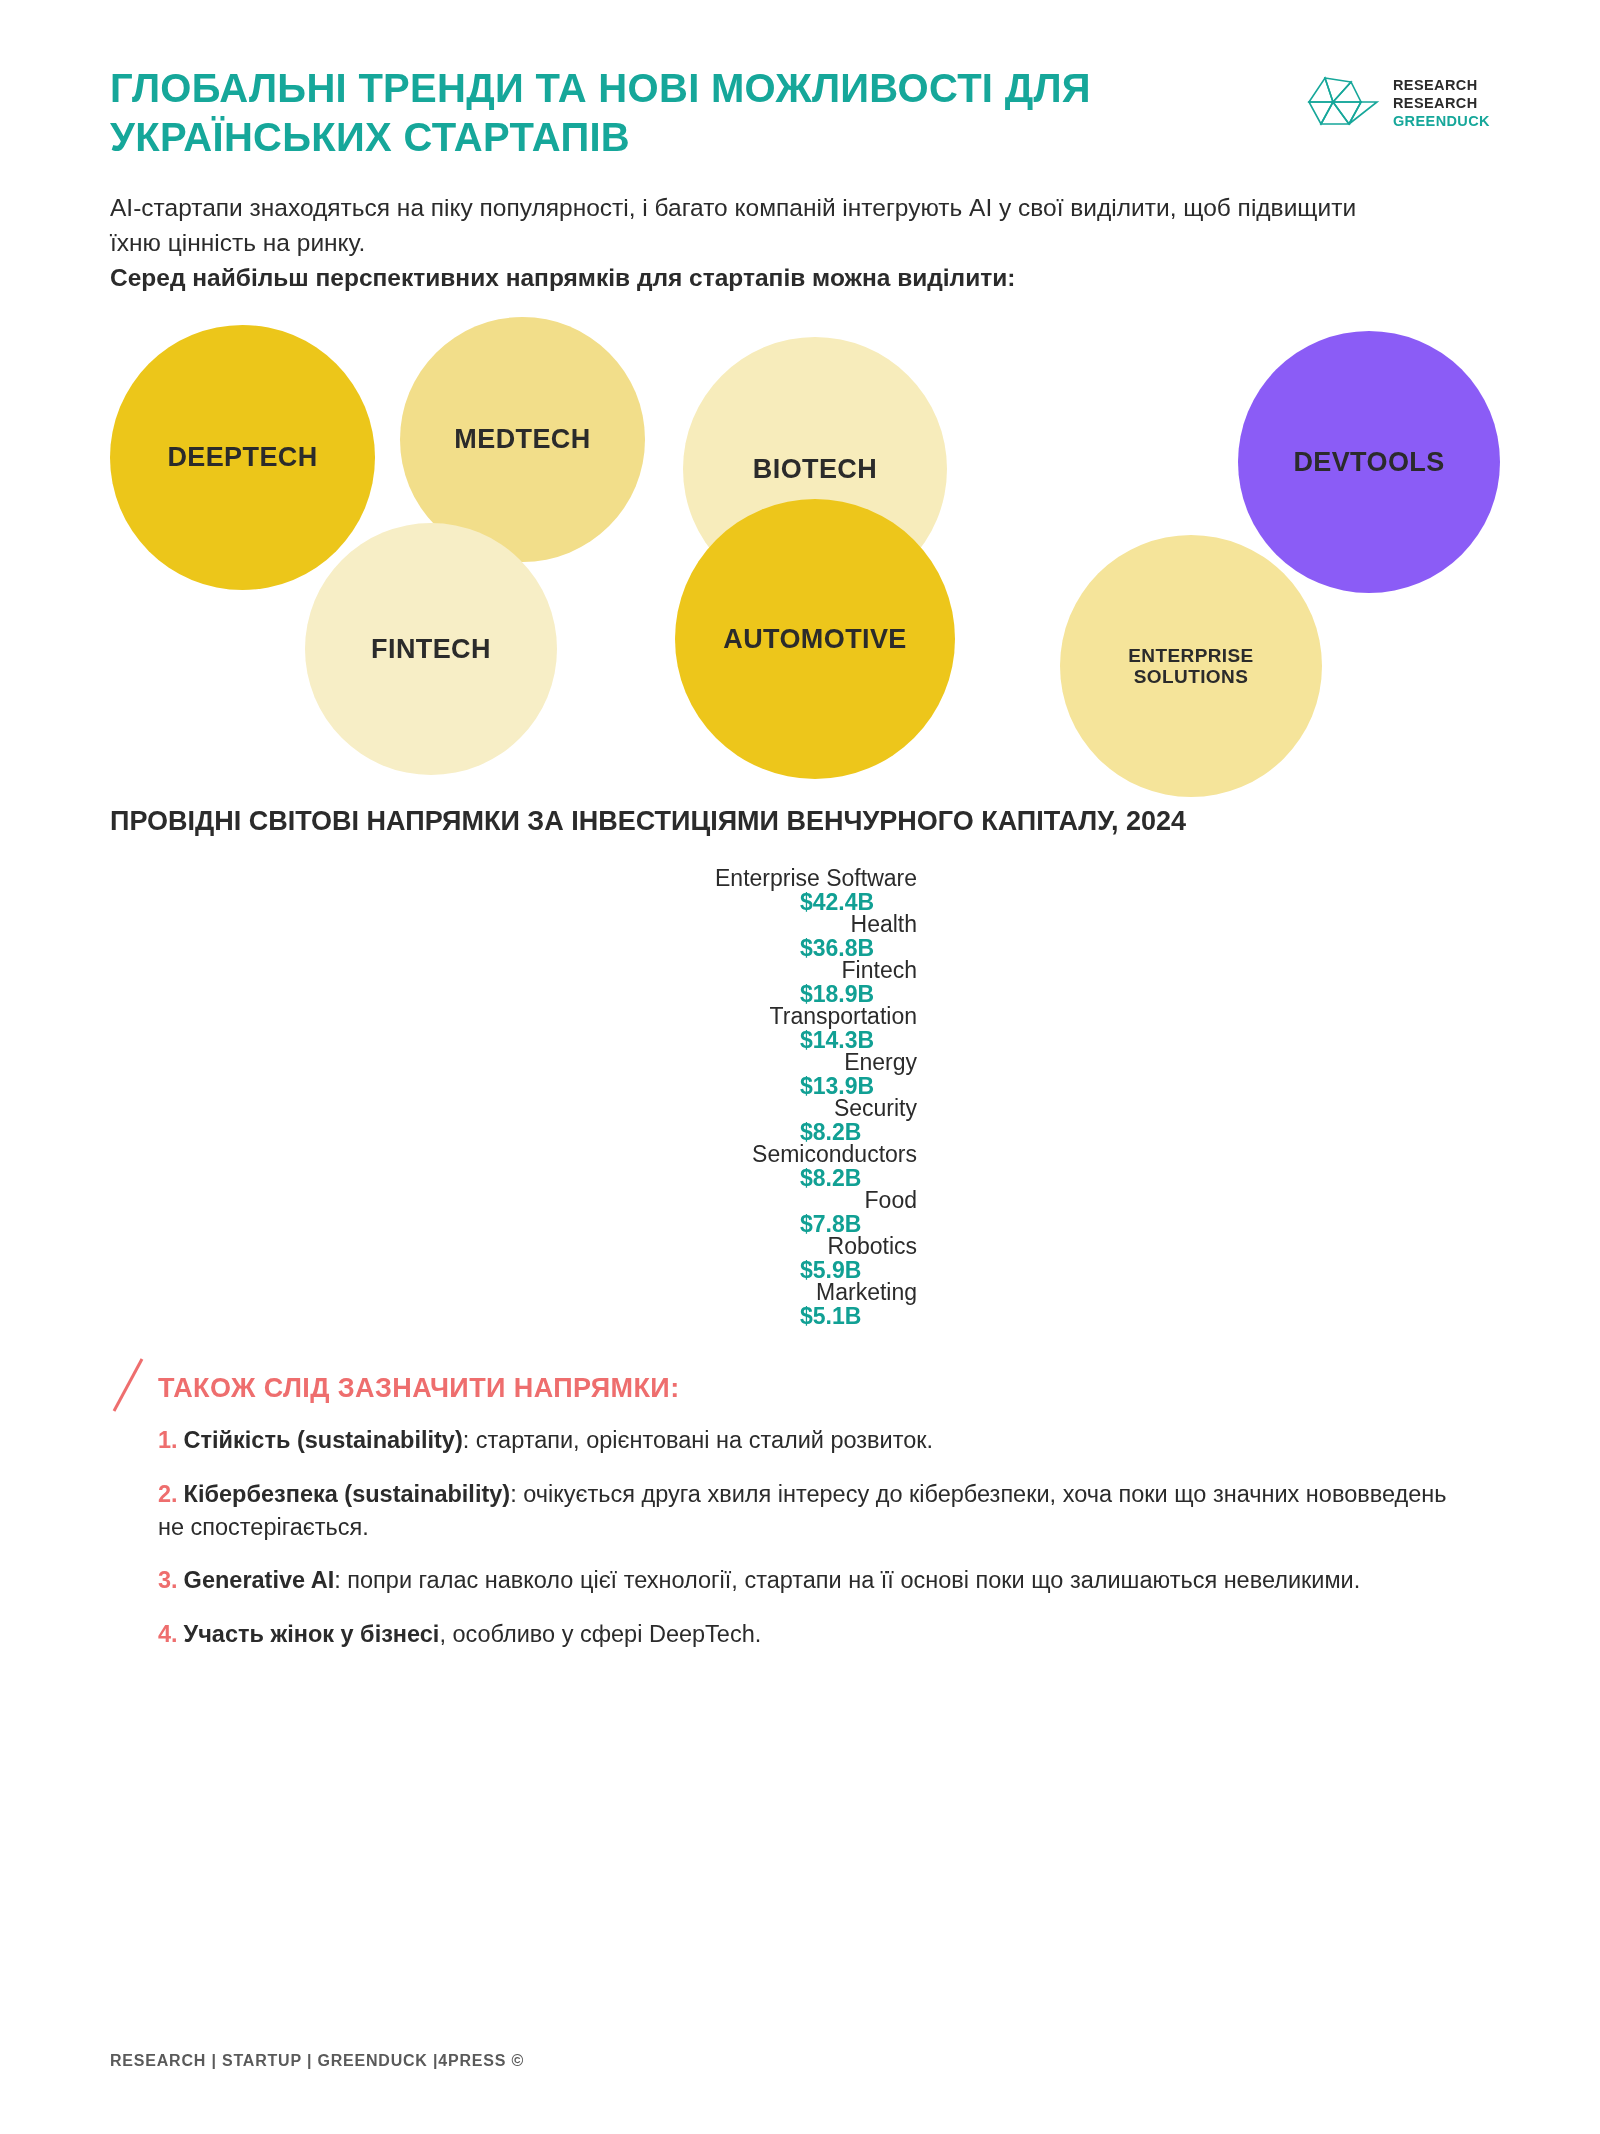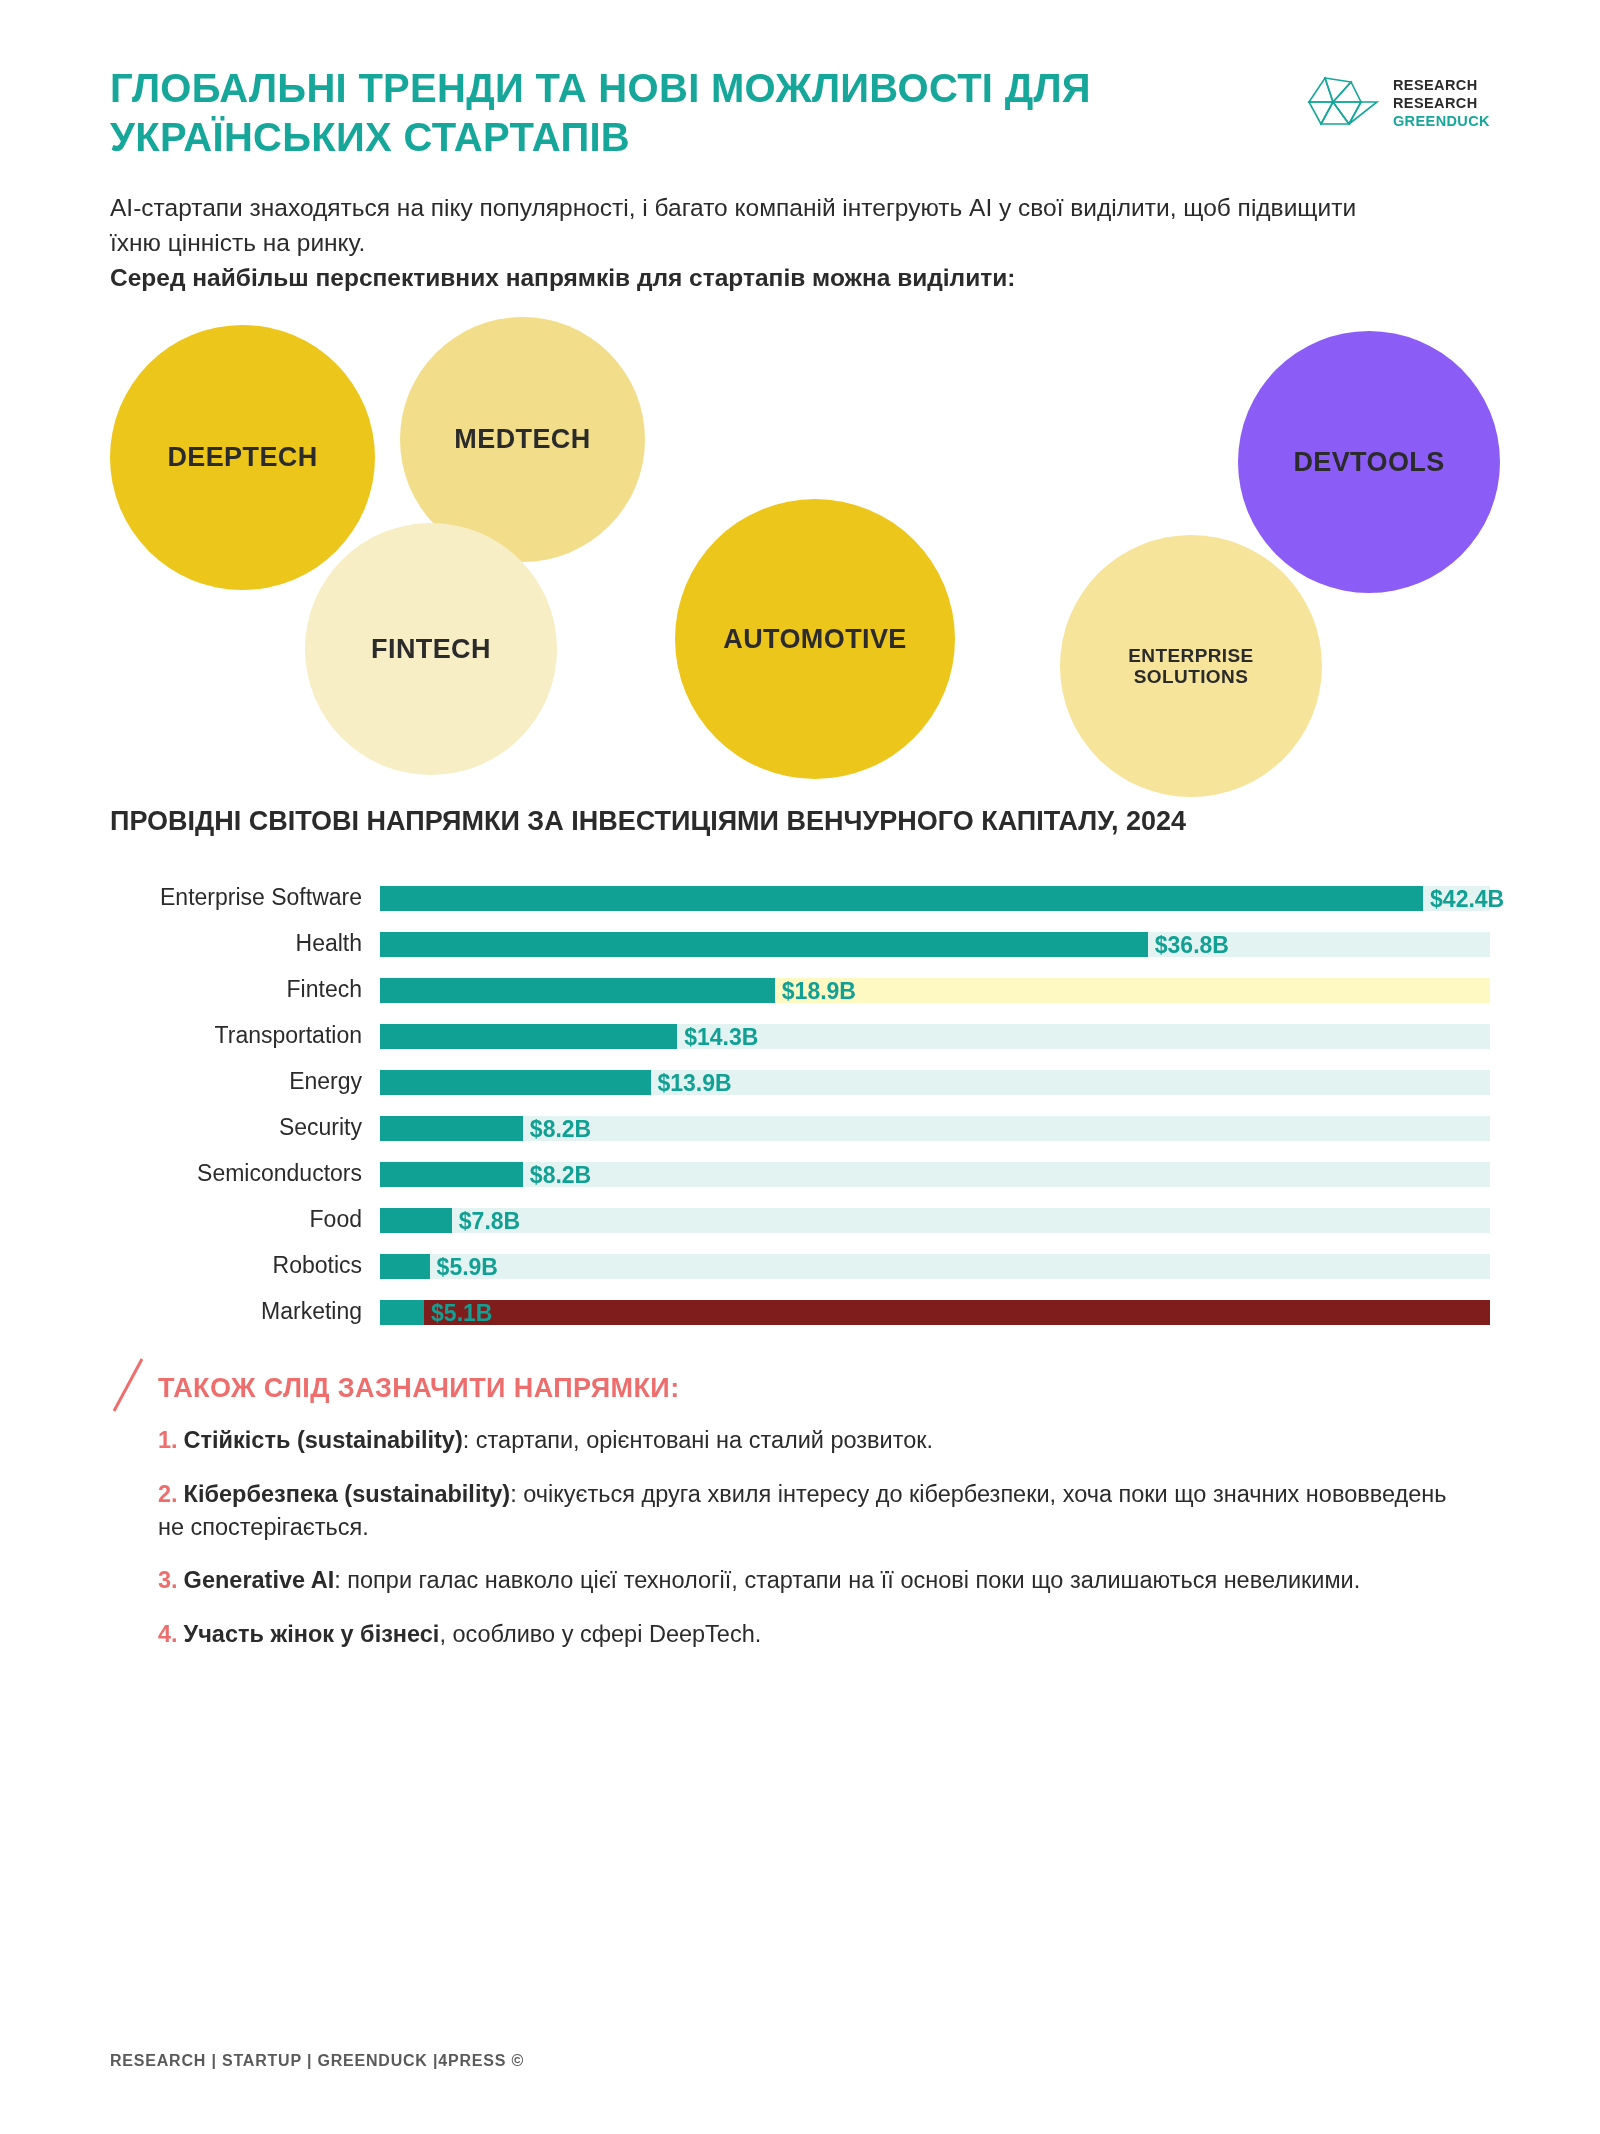--- a/index.html
+++ b/index.html
@@ -91,22 +91,23 @@
     font-weight: bold;
     line-height: 1.25;
     text-transform: uppercase;
     color: #2b2b2b;
   }
   .chart {
     margin-top: 26px;
   }
   .bar-row {
     display: flex;
-    align-items: flex-end;
+    align-items: center;
     height: 46px;
+    flex-direction: column;
   }
   .bar-label {
     width: 270px;
     text-align: right;
     padding-right: 18px;
     font-size: 23px;
     color: #2b2b2b;
     white-space: nowrap;
   }
   .bar-track {
@@ -207,20 +208,23 @@
     <p class="bold">Серед найбільш перспективних напрямків для стартапів можна виділити:</p>
   </div>
 
   <div class="bubbles">
     <div class="bubble" style="left: 0px; top: 8px; width: 265px; height: 265px; font-size: 27px; background: rgb(236, 198, 26);">
       <span>DEEPTECH</span>
     </div>
     <div class="bubble" style="left: 290px; top: 0px; width: 245px; height: 245px; font-size: 27px; background: rgb(242, 222, 138);">
       <span>MEDTECH</span>
     </div>
+    <div class="bubble" style="left: 573px; top: 20px; width: 264px; height: 264px; font-size: 27px; background: rgb(247, 236, 187);">
+      <span>BIOTECH</span>
+    </div>
     <div class="bubble" style="left: 1128px; top: 14px; width: 262px; height: 262px; font-size: 27px; background: #8b5cf6;">
       <span>DEVTOOLS</span>
     </div>
     <div class="bubble" style="left: 195px; top: 206px; width: 252px; height: 252px; font-size: 27px; background: rgb(247, 238, 198);">
       <span>FINTECH</span>
     </div>
     <div class="bubble" style="left: 565px; top: 182px; width: 280px; height: 280px; font-size: 27px; background: rgb(237, 198, 27);">
       <span>AUTOMOTIVE</span>
     </div>
     <div class="bubble" style="left: 950px; top: 218px; width: 262px; height: 262px; font-size: 19px; padding: 0px 24px; background: rgb(245, 228, 154);">

